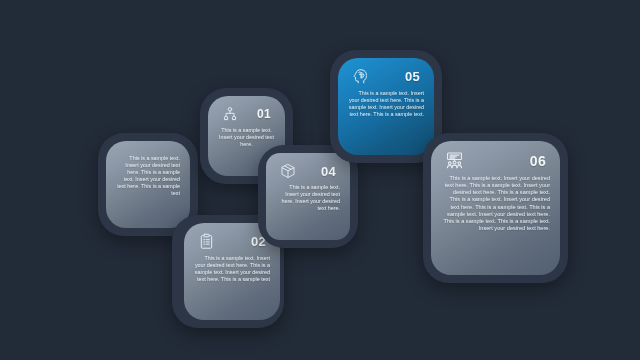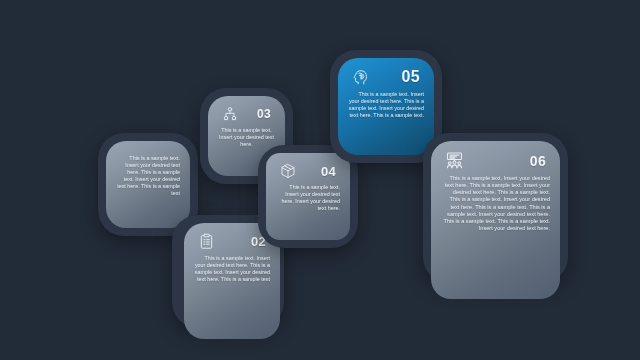--- a/index.html
+++ b/index.html
@@ -110,21 +110,21 @@
 
   
   #frame-01 { left: 98px;  top: 133px; width: 100px; height: 103px; }
   #card-01  { left: 106px; top: 141px; width: 84px;  height: 87px; }
   #card-01 .num { font-size: 13px; }
   #card-01 .body-text { font-size: 5.4px; }
   #card-01 .icon svg { width: 16px; height: 16px; }
 
   
   #frame-02 { left: 172px; top: 215px; width: 112px; height: 113px; }
-  #card-02  { left: 184px; top: 223px; width: 96px;  height: 116px; }
+  #card-02  { left: 184px; top: 223px; width: 96px;  height: 97px; }
   #card-02 .num { font-size: 13px; }
   #card-02 .body-text { font-size: 5.4px; }
   #card-02 .icon svg { width: 17px; height: 17px; }
 
   
   #frame-03 { left: 200px; top: 88px;  width: 93px;  height: 96px; }
   #card-03  { left: 208px; top: 96px;  width: 77px;  height: 80px; }
   #card-03 .num { font-size: 12px; }
   #card-03 .body-text { font-size: 5.4px; }
   #card-03 .icon svg { width: 16px; height: 16px; }
@@ -132,27 +132,27 @@
   
   #frame-04 { left: 258px; top: 145px; width: 100px; height: 103px; }
   #card-04  { left: 266px; top: 153px; width: 84px;  height: 87px; border-radius: 14px; }
   #card-04 .num { font-size: 13px; }
   #card-04 .body-text { font-size: 5.4px; }
   #card-04 .icon svg { width: 16px; height: 16px; }
 
   
   #frame-05 { left: 330px; top: 50px;  width: 112px; height: 113px; }
   #card-05  { left: 338px; top: 58px;  width: 96px;  height: 97px; }
-  #card-05 .num { font-size: 16px; }
+  #card-05 .num { font-size: 13px; }
   #card-05 .body-text { font-size: 5.4px; }
   #card-05 .icon svg { width: 17px; height: 17px; }
 
   
   #frame-06 { left: 423px; top: 133px; width: 145px; height: 150px; }
-  #card-06  { left: 431px; top: 141px; width: 129px; height: 158px; }
+  #card-06  { left: 431px; top: 141px; width: 129px; height: 134px; }
   #card-06 .num { font-size: 14px; }
   #card-06 .body-text { font-size: 5.6px; }
   #card-06 .icon svg { width: 19px; height: 19px; }
 </style>
 </head>
 <body>
 
 <div id="canvas">
 
   <div class="frame" id="frame-01"></div>
@@ -186,21 +186,21 @@
       <div class="card-head">
         <span class="icon">
           <svg viewBox="0 0 24 24">
             <circle cx="12" cy="5" r="2.6"></circle>
             <circle cx="6" cy="18" r="2.6"></circle>
             <circle cx="18" cy="18" r="2.6"></circle>
             <path d="M12 7.6 V11 M12 11 H6 V15.4 M12 11 H18 V15.4"></path>
             <path d="M4.1 20.4 h3.8 M16.1 20.4 h3.8"></path>
           </svg>
         </span>
-        <span class="num">03</span>
+        <span class="num">01</span>
       </div>
       <div class="body-text center">This is a sample text. Insert your desired text here.</div>
     </div>
   </div>
 
   <div class="frame" id="frame-04"></div>
   <div class="card grey" id="card-04">
     <div class="card-inner">
       <div class="card-head">
         <span class="icon">

